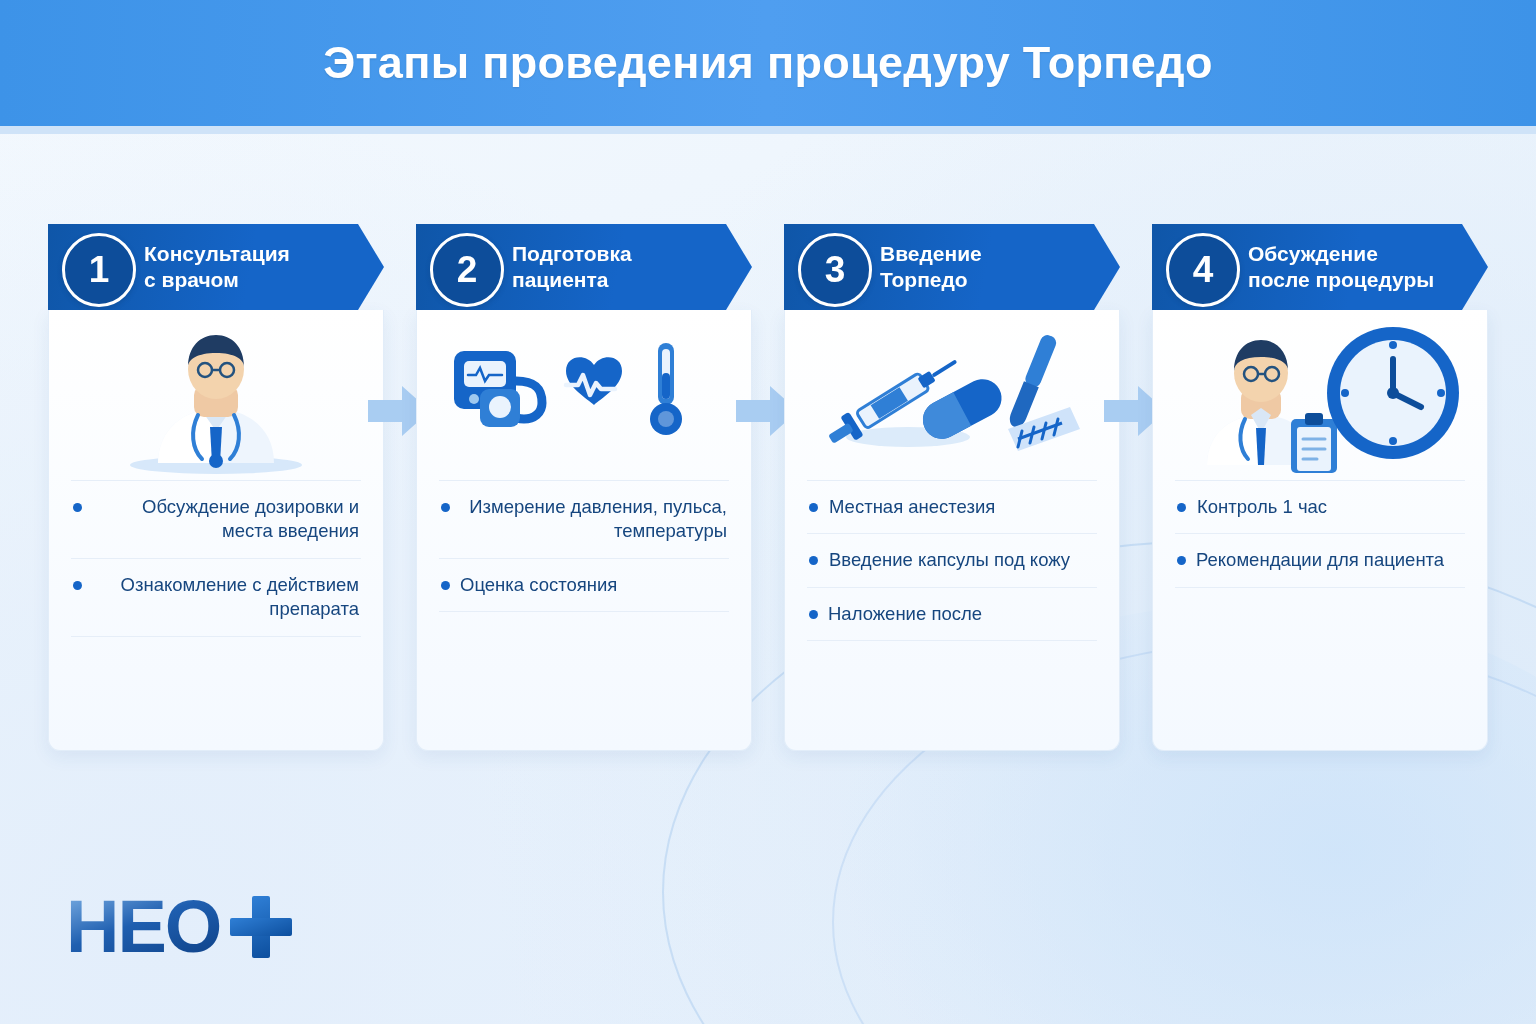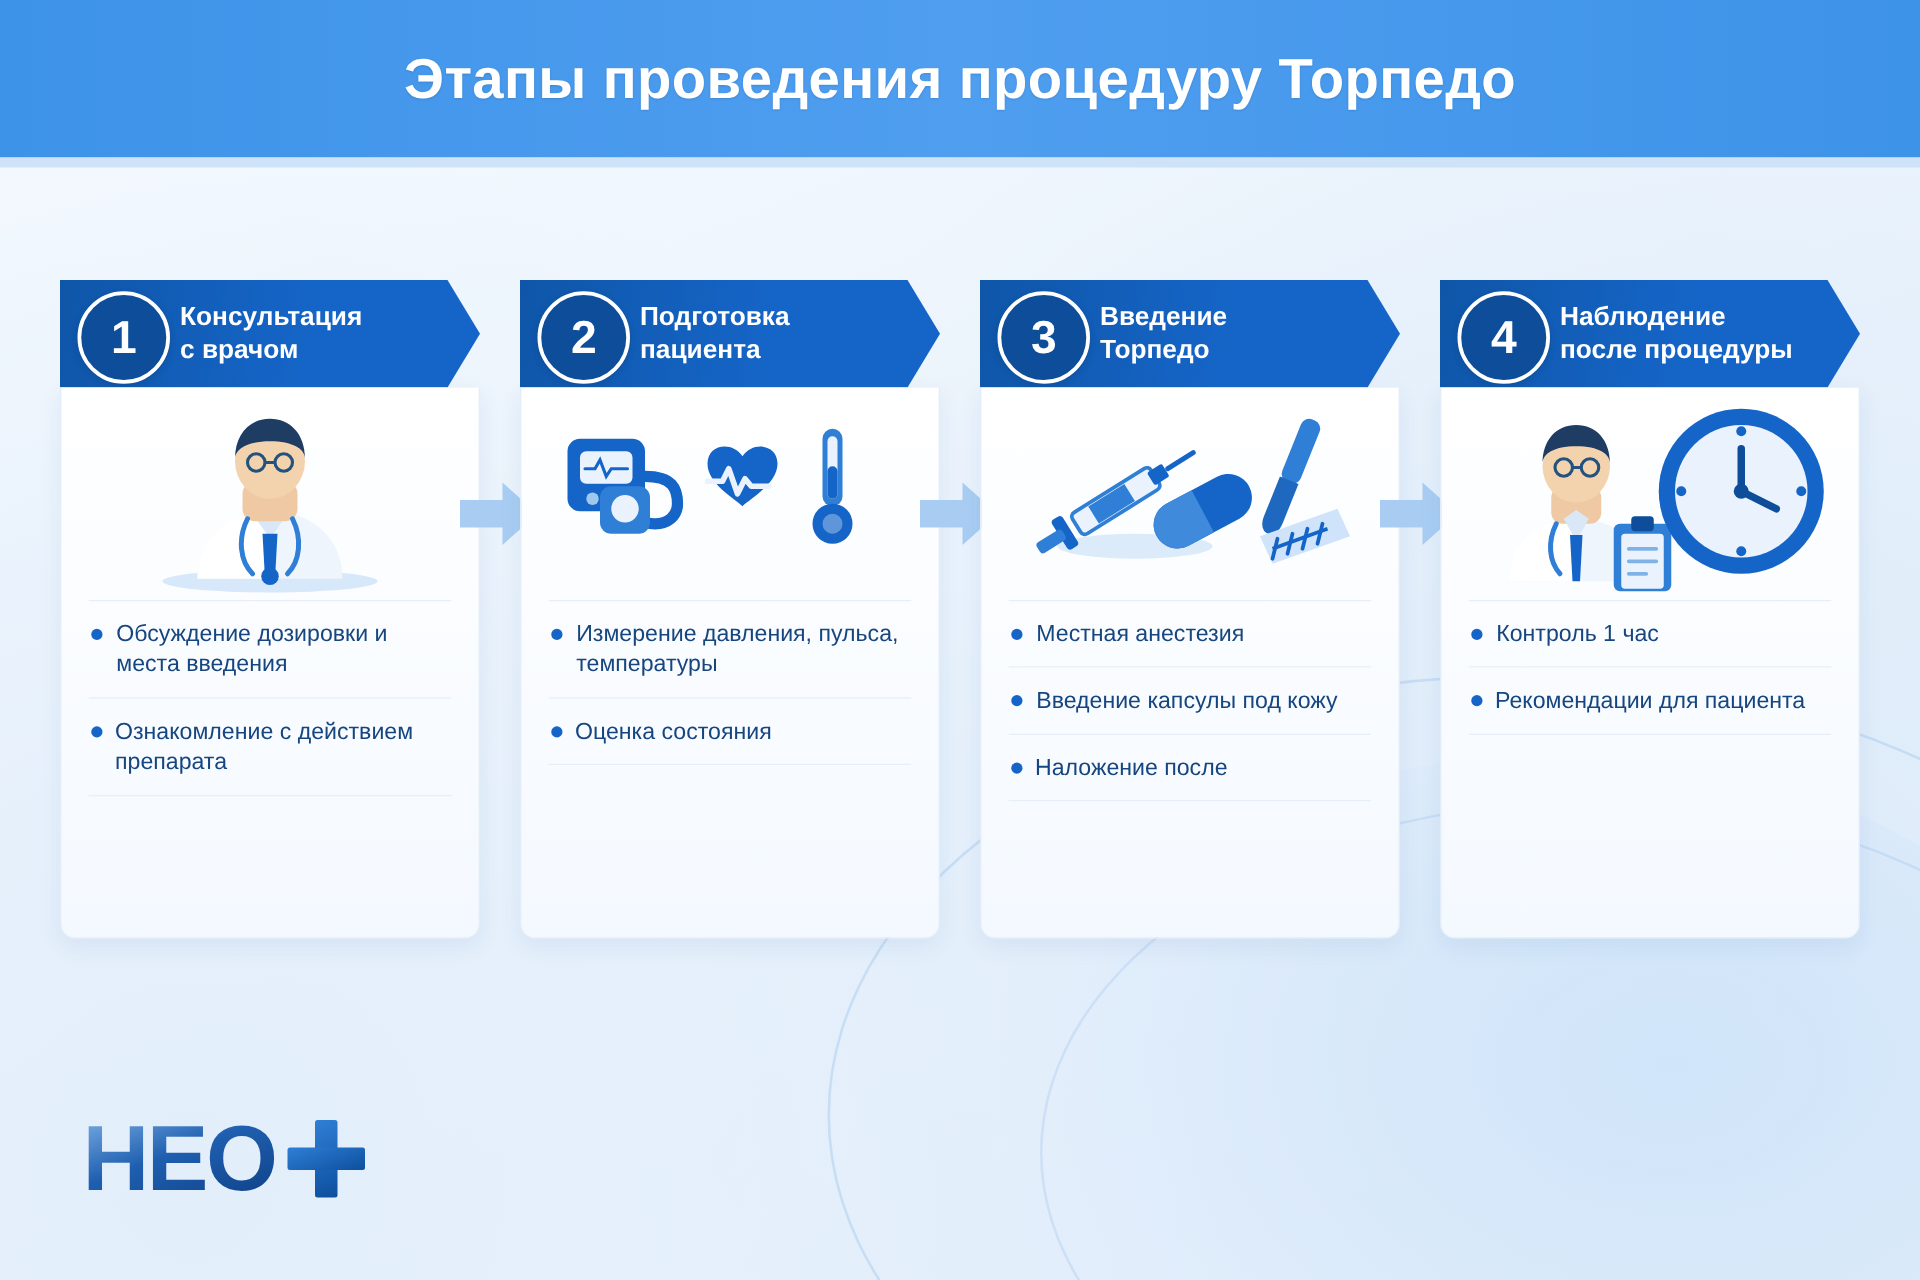--- a/index.html
+++ b/index.html
@@ -140,20 +140,21 @@
     padding: 0 0 20px 0;
   }
   .illus {
     height: 170px;
     display: flex;
     align-items: center;
     justify-content: center;
   }
   .bullets {
     padding: 0 22px;
+    text-align: right;
   }
   .bullet {
     display: flex;
     align-items: flex-start;
     gap: 11px;
     padding: 14px 2px 14px 2px;
     border-top: 1px solid #e6eef8;
     color: #16467f;
     font-size: 18.5px;
     line-height: 1.32;
@@ -370,21 +371,21 @@
     <div class="arrow-gap">
       <svg width="64" height="54" viewBox="0 0 64 54">
         <path d="M0 16h34V2l28 25-28 25V38H0z" fill="#a9cdf2"></path>
       </svg>
     </div>
 
     <div class="step">
       <div class="step-head">
         <div class="step-badge">4</div>
         <div class="step-title">
-          <div>Наблюдение</div>
+          <div>Обсуждение</div>
           <div>после процедуры</div>
         </div>
       </div>
       <div class="step-body">
         <div class="illus">
           <svg width="290" height="160" viewBox="0 0 290 160">
 
             <path d="M32 150c0-32 24-50 54-50s54 18 54 50z" fill="#eef5fd"></path>
             <path d="M32 150c0-32 24-50 54-50v50z" fill="#ffffff"></path>
             <rect x="66" y="74" width="40" height="30" rx="9" fill="#efc9a4"></rect>

